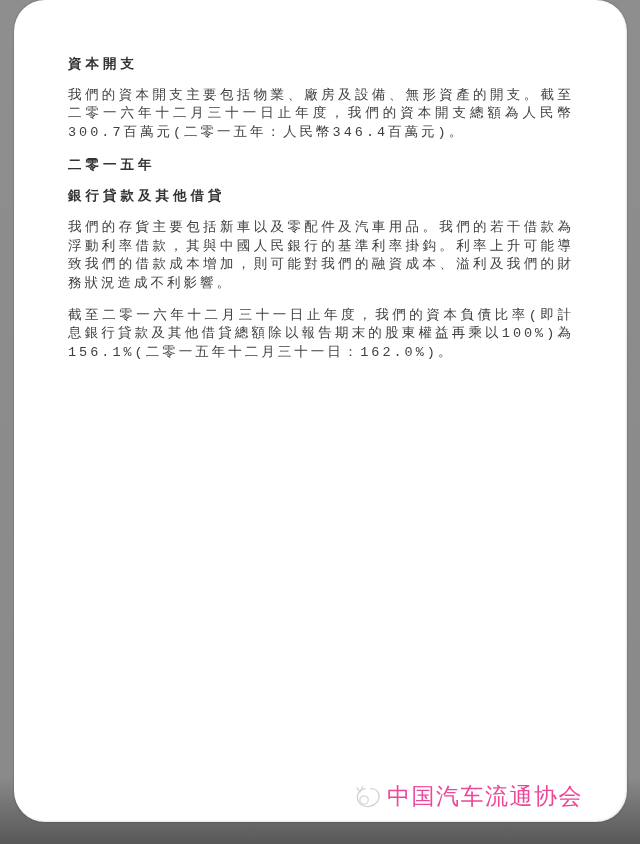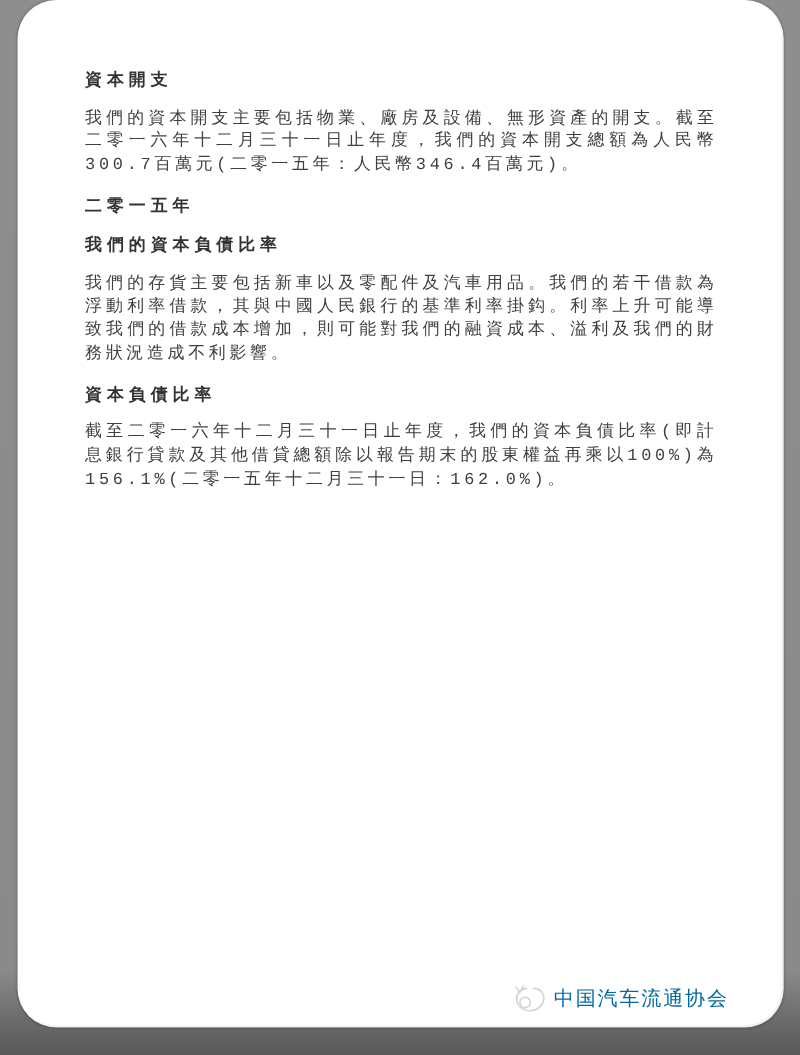--- a/index.html
+++ b/index.html
@@ -50,24 +50,24 @@
   .watermark {
     position: absolute;
     right: 44px; bottom: 10px;
     display: flex;
     align-items: center;
     gap: 5px;
     color: #d2d2d2;
     pointer-events: none;
   }
   .watermark .wm-text {
-    font-size: 16px;
+    font-size: 23px;
     letter-spacing: 1.5px;
     font-family: "Liberation Sans", "DejaVu Sans", sans-serif;
-    color: #0369a1;
+    color: #ec4899;
   }
   .wm-logo svg { display: block; }
 </style>
 </head>
 <body>
 
 <div class="scan-frame">
   <div class="page">
     <div class="content">
 
@@ -76,26 +76,25 @@
         <p class="para">我們的資本開支主要包括物業、廠房及設備、無形資產的開支。截至二零一六年十二月三十一日止年度，我們的資本開支總額為人民幣300.7百萬元(二零一五年：人民幣346.4百萬元)。</p>
       </section>
 
 
       <section>
         <h2 class="sec-heading">二零一五年</h2>
       </section>
 
 
       <section>
-        <h2 class="sec-heading">我們的資本負債比率</h2>
+        <h2 class="sec-heading">銀行貸款及其他借貸</h2>
         <p class="para">我們的存貨主要包括新車以及零配件及汽車用品。我們的若干借款為浮動利率借款，其與中國人民銀行的基準利率掛鈎。利率上升可能導致我們的借款成本增加，則可能對我們的融資成本、溢利及我們的財務狀況造成不利影響。</p>
       </section>
 
       <section>
-        <h2 class="sec-heading">資本負債比率</h2>
         <p class="para">截至二零一六年十二月三十一日止年度，我們的資本負債比率(即計息銀行貸款及其他借貸總額除以報告期末的股東權益再乘以100%)為156.1%(二零一五年十二月三十一日：162.0%)。</p>
       </section>
 
     </div>
 
     <div class="watermark">
       <span class="wm-logo">
         <svg width="30" height="26" viewBox="0 0 36 30" fill="none" xmlns="http://www.w3.org/2000/svg">
           <path d="M6 4 L9.5 9 L13 2.5" stroke="#d4d4d4" stroke-width="1.6" fill="none" stroke-linecap="round"></path>
           <path d="M16 5 C9.5 6 5.5 11 6.5 16.5 C7.5 23 14 27.5 21 26.3 C28.5 25 33.5 19 32.3 12.5 C31.5 8 27.5 5 22.5 5" stroke="#d4d4d4" stroke-width="1.6" fill="none" stroke-linecap="round"></path>

